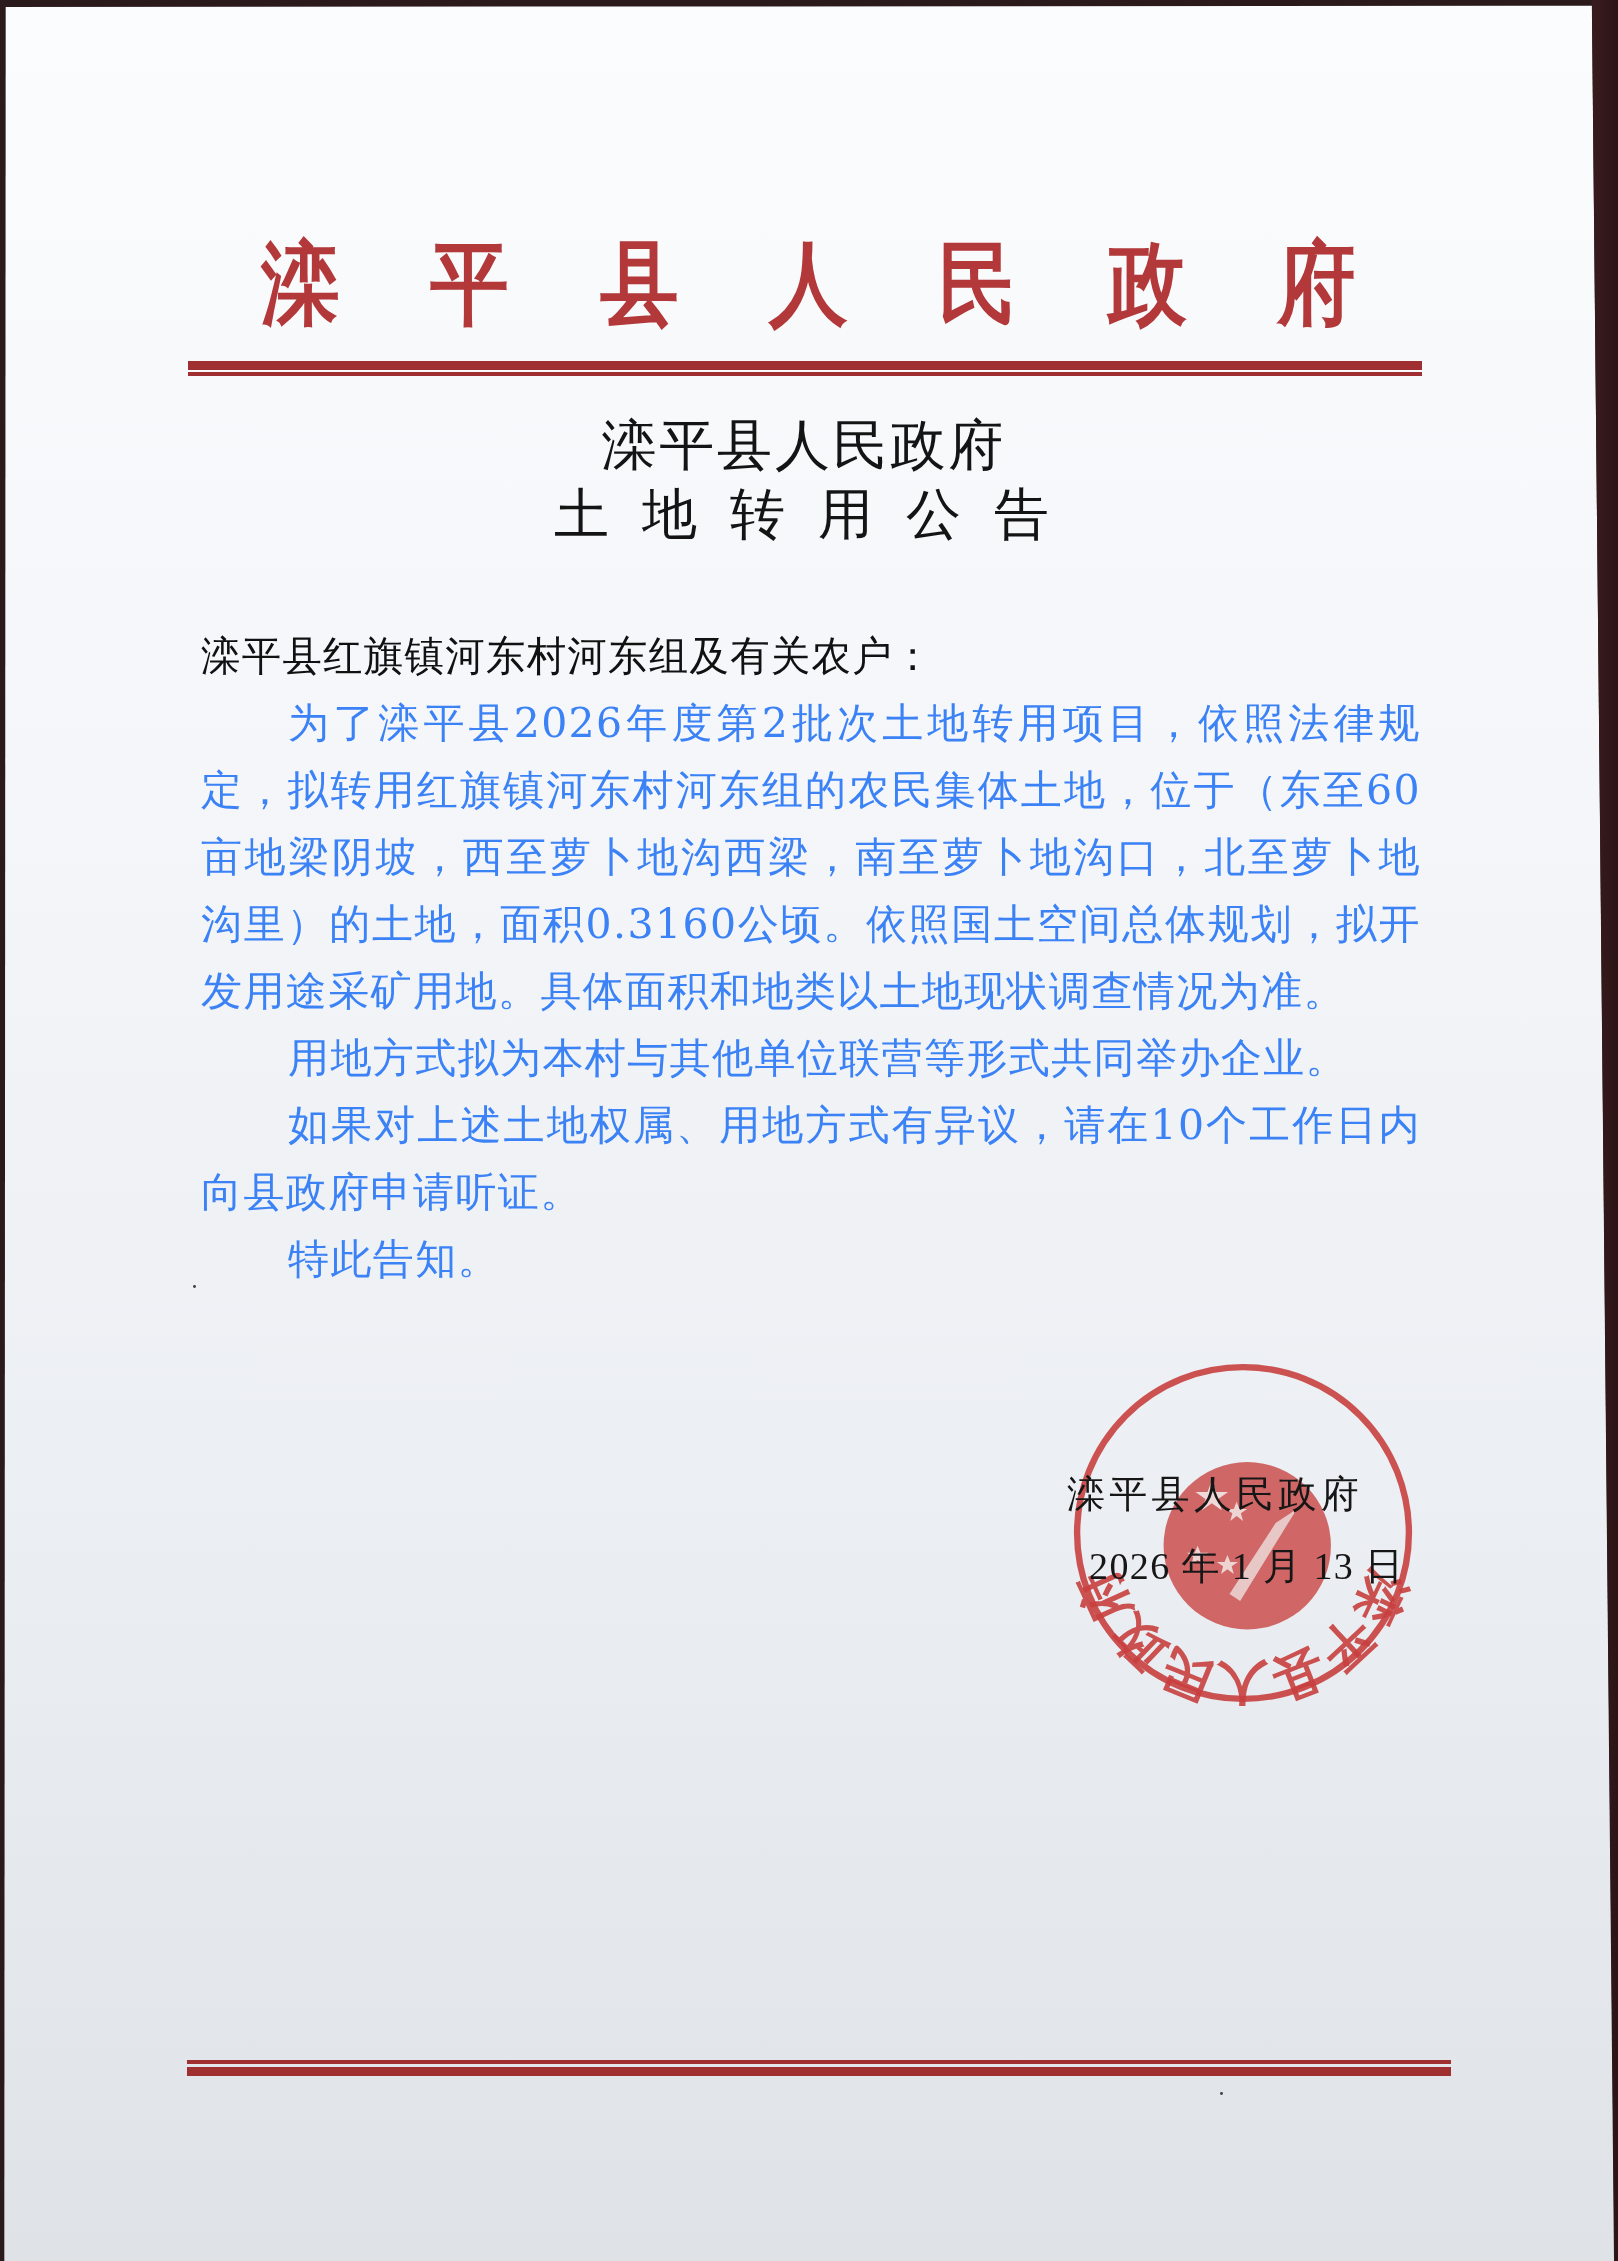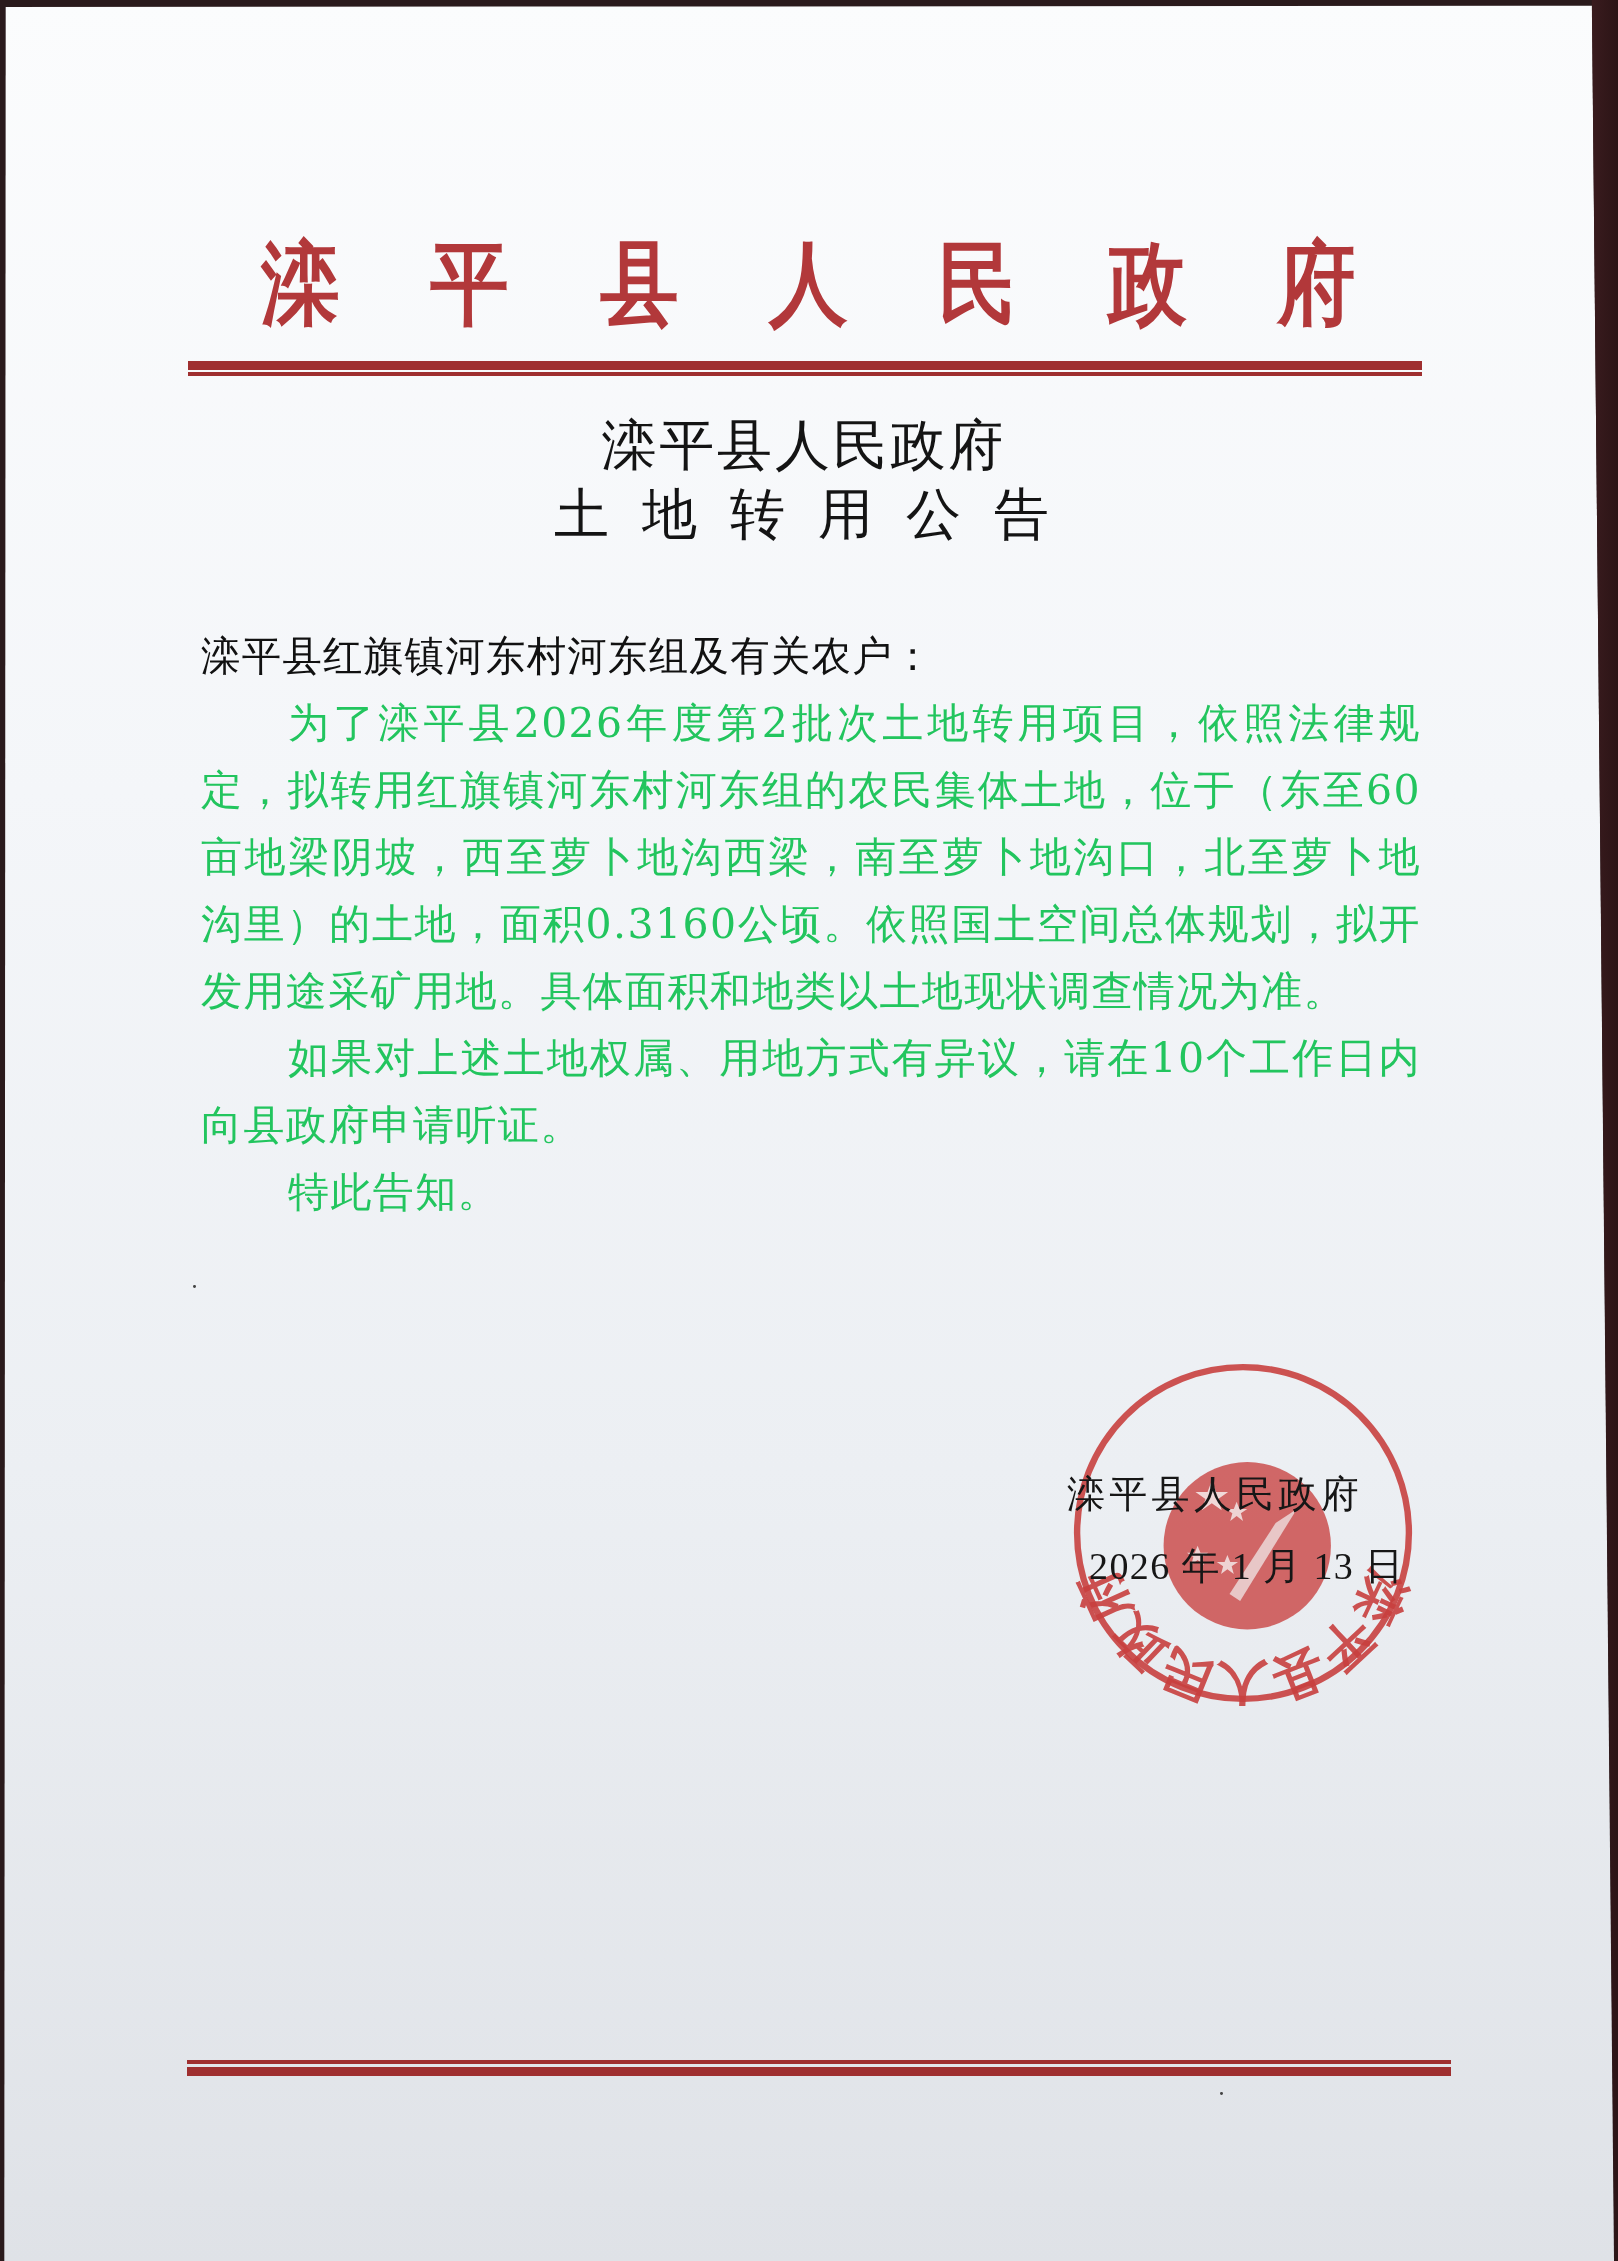--- a/index.html
+++ b/index.html
@@ -38,21 +38,21 @@
   .body-text {
     position: absolute; left: 201px; width: 1220px;
     font-size: 41px; color: #111; line-height: 67px;
     font-family: "DejaVu Serif", "Liberation Serif", serif;
     transform: scaleX(0.96); transform-origin: left top;
     letter-spacing: 1.4px;
   }
   .salutation { top: 623px; }
   .para { text-indent: 87px; margin: 0; }
   .paragraphs { position: absolute; left: 201px; top: 690px; width: 1220px;
-    font-size: 41px; color: #22c55e; line-height: 67px;
+    font-size: 41px; color: #3b82f6; line-height: 67px;
     font-family: "DejaVu Serif", "Liberation Serif", serif;
     letter-spacing: 1.4px; text-align: justify; }
   .stamp { position: absolute; left: 1070px; top: 1360px; width: 346px; height: 346px; }
   .signature {
     position: absolute; left: 1067px; top: 1475px; width: 333px;
     font-family: "Liberation Serif", "DejaVu Serif", serif; color: #161616;
     font-size: 38px; line-height: 1;
   }
   .sig-org { letter-spacing: 4.3px; white-space: nowrap; }
   .sig-date { margin-top: 34px; white-space: nowrap; letter-spacing: 1.4px; margin-left: 22px; }
@@ -77,20 +77,21 @@
 <div class="rule" style="left:188px; top:361px; width:1234px; height:9.2px;"></div>
 <div class="rule" style="left:188px; top:372px; width:1234px; height:4.3px;"></div>
 
 <div class="doc-title title-1">滦平县人民政府</div>
 <div class="doc-title title-2">土地转用公告</div>
 
 <div class="body-text salutation">滦平县红旗镇河东村河东组及有关农户：</div>
 
 <div class="paragraphs">
   <p class="para">为了滦平县2026年度第2批次土地转用项目，依照法律规定，拟转用红旗镇河东村河东组的农民集体土地，位于（东至60亩地梁阴坡，西至萝卜地沟西梁，南至萝卜地沟口，北至萝卜地沟里）的土地，面积0.3160公顷。依照国土空间总体规划，拟开发用途采矿用地。具体面积和地类以土地现状调查情况为准。</p>
+  <p class="para">用地方式拟为本村与其他单位联营等形式共同举办企业。</p>
   <p class="para">如果对上述土地权属、用地方式有异议，请在10个工作日内向县政府申请听证。</p>
   <p class="para">特此告知。</p>
 </div>
 
 <svg class="stamp" viewBox="0 0 488 488">
   <defs>
     <path id="ringPath" d="M 244 244 m -190 0 a 190 190 0 1 1 380 0 a 190 190 0 1 1 -380 0"></path>
   </defs>
   <circle cx="244" cy="244" r="234" fill="none" stroke="#c8403f" stroke-width="9" opacity="0.9"></circle>
   <circle cx="250" cy="262" r="118" fill="#c8403f" opacity="0.78"></circle>

